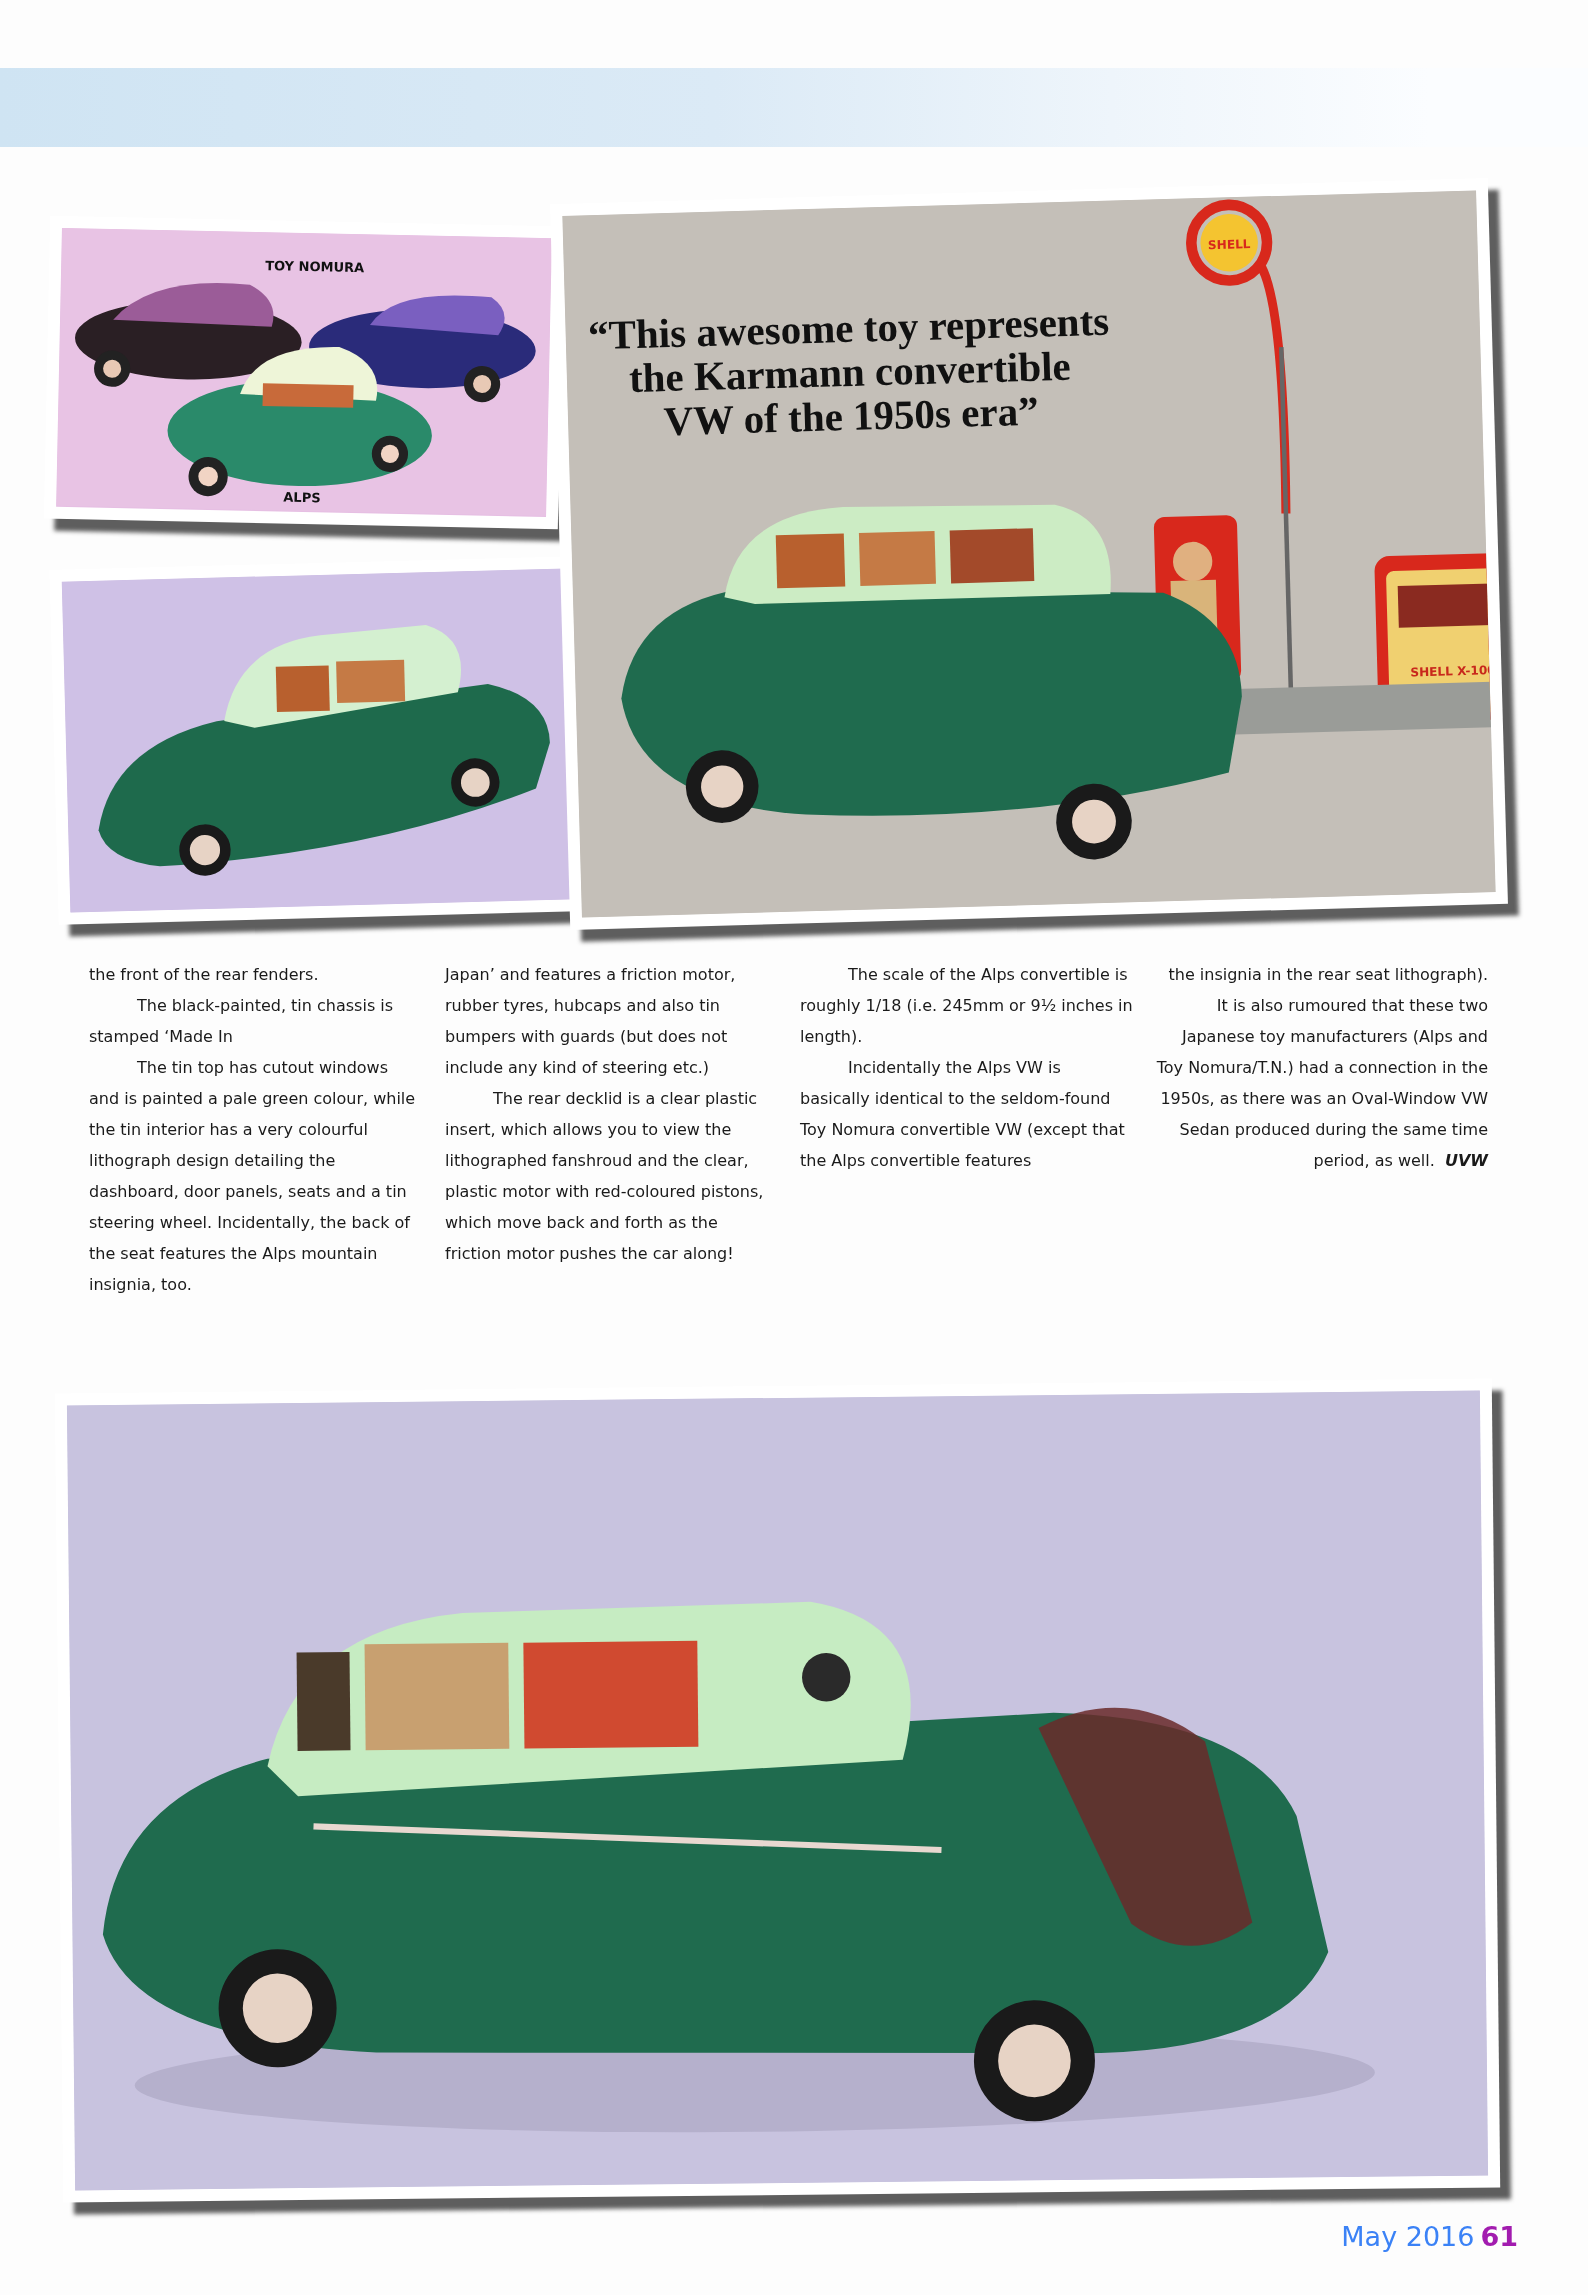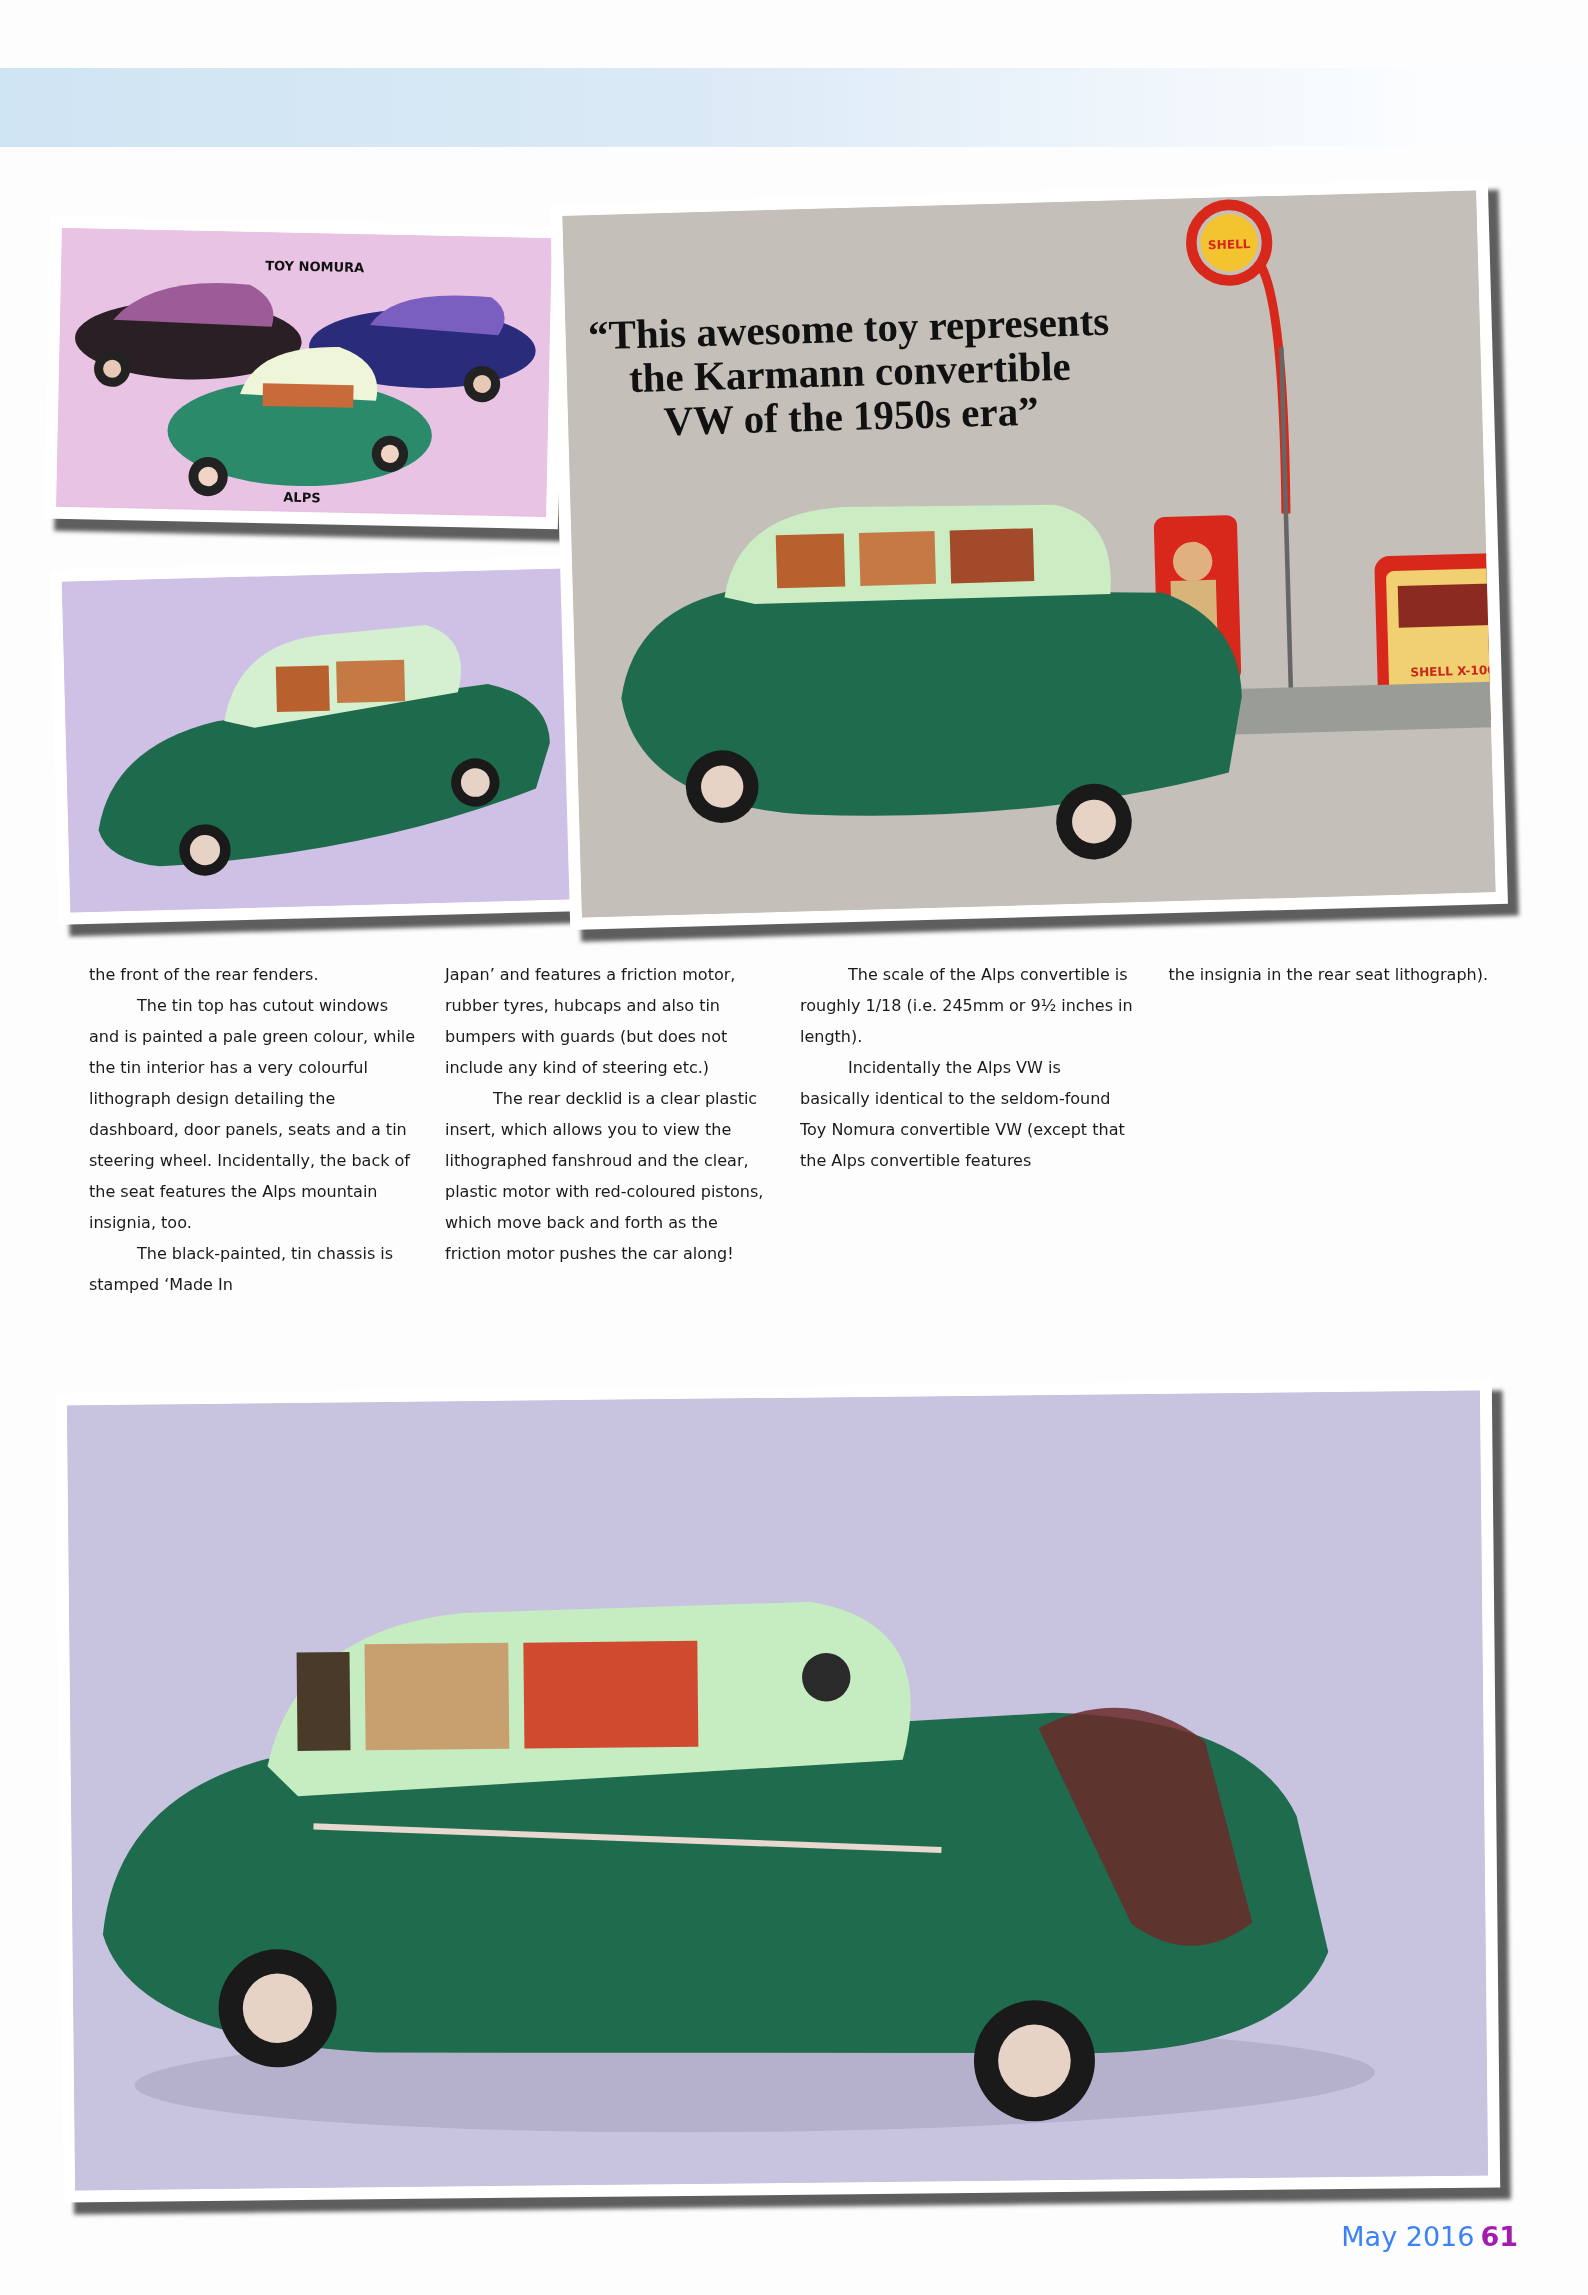--- a/index.html
+++ b/index.html
@@ -113,33 +113,34 @@
     <div class="quote" style="top:98px;left:-30px;right:318px;">
       <div>“This awesome toy represents</div>
       <div>the Karmann convertible</div>
       <div>VW of the 1950s era”</div>
     </div>
   </div>
 </div>
 
 <div class="col" style="left:89px;">
   <p>the front of the rear fenders.</p>
+  <p class="ind">The black-painted, tin chassis is stamped ‘Made In</p>
   <p class="ind">The tin top has cutout windows and is painted a pale green colour, while the tin interior has a very colourful lithograph design detailing the dashboard, door panels, seats and a tin steering wheel. Incidentally, the back of the seat features the Alps mountain insignia, too.</p>
-  <p class="ind">The black-painted, tin chassis is stamped ‘Made In</p>
 </div>
 <div class="col" style="left:445px;">
   <p>Japan’ and features a friction motor, rubber tyres, hubcaps and also tin bumpers with guards (but does not include any kind of steering etc.)</p>
   <p class="ind">The rear decklid is a clear plastic insert, which allows you to view the lithographed fanshroud and the clear, plastic motor with red-coloured pistons, which move back and forth as the friction motor pushes the car along!</p>
 </div>
 <div class="col" style="left:800px;">
   <p class="ind">The scale of the Alps convertible is roughly 1/18 (i.e. 245mm or 9½ inches in length).</p>
   <p class="ind">Incidentally the Alps VW is basically identical to the seldom-found Toy Nomura convertible VW (except that the Alps convertible features</p>
 </div>
 <div class="col" style="left:1155px;text-align:right;">
   <p>the insignia in the rear seat lithograph).</p>
+  <p class="ind"><span>It is also rumoured that these two Japanese toy manufacturers (Alps and Toy Nomura/T.N.) had a connection in the 1950s, as there was an Oval-Window VW Sedan produced during the same time period, as well.</span>&nbsp; <span class="uvw">UVW</span></p>
 </div>
 
 <div class="photo-frame" style="left:59px;top:1386px;width:1437px;height:809px;transform:rotate(-0.6deg);">
   <div class="photo-inner" style="background:#c6c1de;">
     <svg width="1413" height="785" viewBox="0 0 1868 1038">
       <rect width="1868" height="1038" fill="#c8c3df"></rect>
       <ellipse cx="900" cy="900" rx="820" ry="70" fill="#b5b0cc"></ellipse>
       <g>
         <path d="M40 700 Q60 520 260 470 L1300 420 Q1560 430 1620 560 L1660 740 Q1600 880 1300 870 L400 860 Q80 840 40 700 Z" fill="#1f6b4e"></path>
         <path d="M260 480 Q300 300 520 280 L980 270 Q1150 300 1100 480 L300 520 Z" fill="#c6ecc2"></path>

